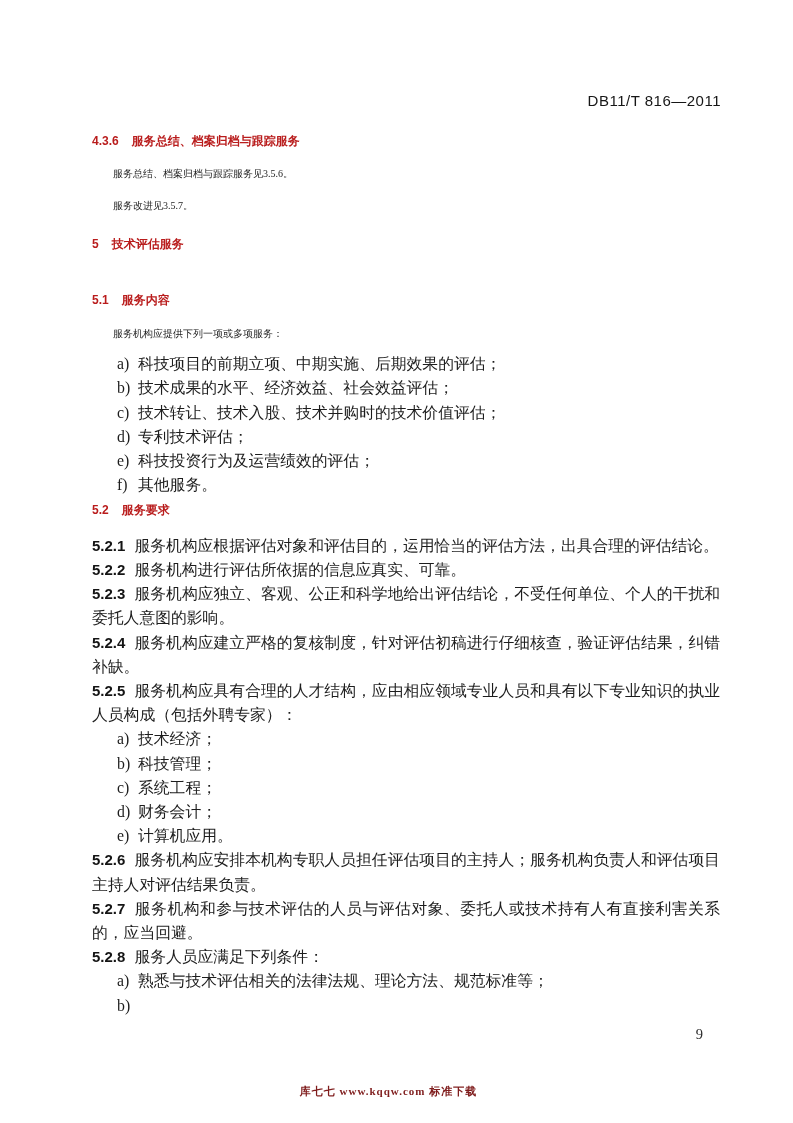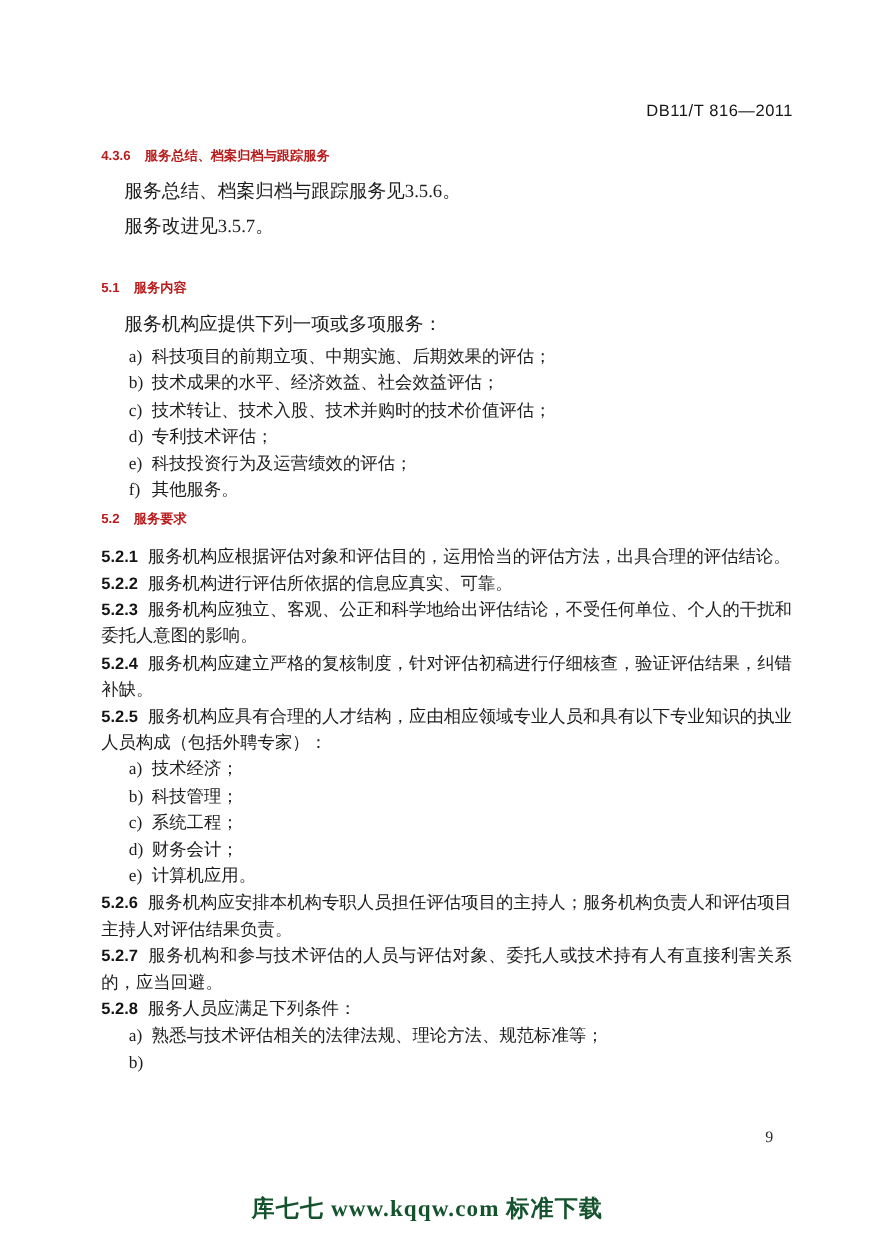--- a/index.html
+++ b/index.html
@@ -12,57 +12,60 @@
     position:absolute;top:92px;left:92px;right:72px;text-align:right;
     font-family:"Liberation Sans","DejaVu Sans",sans-serif;
     font-weight:normal;font-size:15px;letter-spacing:0.5px;color:#161616;
   }
   .content{position:absolute;left:92px;top:115px;width:628px;}
   .heading{
     font-family:"Liberation Sans","DejaVu Sans",sans-serif;
     font-weight:bold;font-size:12px;line-height:25px;color:#b91c1c;
   }
   .heading .hnum{margin-right:13px;}
-  .para{font-size:17px;line-height:25px;margin:0;}
+  .para{font-size:10px;line-height:25px;margin:0;}
   .indent{text-indent:21px;}
   .clauses{margin-top:11px;}
   .clause{font-size:15.8px;line-height:24.2px;margin:0;text-align:justify;}
   .cnum{
     font-family:"Liberation Sans","DejaVu Sans",sans-serif;
     font-weight:bold;font-size:15px;margin-right:9px;color:#141414;
   }
   .list .item{position:relative;padding-left:46px;font-size:15.8px;}
   .list-51 .item{line-height:24.3px;}
   .clauses .item{line-height:24.2px;}
   .item .marker{position:absolute;left:25px;}
   .pageno{
     position:absolute;top:1026px;right:90px;
     font-size:14.5px;color:#2a2a2a;
   }
   .watermark{
     position:absolute;top:1084px;left:0;right:16px;text-align:center;
-    font-weight:bold;font-size:21px;letter-spacing:1px;color:#14532d;
+    font-weight:bold;font-size:11px;letter-spacing:1px;color:#7f1d1d;
   }
 </style>
 </head>
 <body>
 
 <div class="page">
 
   <div class="hdr">DB11/T 816—2011</div>
 
   <div class="content">
 
     <div class="heading" style="margin-top:14px">
       <span class="hnum">4.3.6</span><span>服务总结、档案归档与跟踪服务</span>
     </div>
     <p class="para indent" style="margin-top:7px">服务总结、档案归档与跟踪服务见3.5.6。</p>
 
     <p class="para indent" style="margin-top:7px">服务改进见3.5.7。</p>
 
+    <div class="heading" style="margin-top:14px">
+      <span class="hnum">5</span><span>技术评估服务</span>
+    </div>
 
     <div class="heading" style="margin-top:31px">
       <span class="hnum">5.1</span><span>服务内容</span>
     </div>
     <p class="para indent" style="margin-top:8px">服务机构应提供下列一项或多项服务：</p>
 
     <div class="list list-51" style="margin-top:6px">
       <div class="item"><span class="marker">a)</span><span>科技项目的前期立项、中期实施、后期效果的评估；</span></div>
       <div class="item"><span class="marker">b)</span><span>技术成果的水平、经济效益、社会效益评估；</span></div>
       <div class="item"><span class="marker">c)</span><span>技术转让、技术入股、技术并购时的技术价值评估；</span></div>

